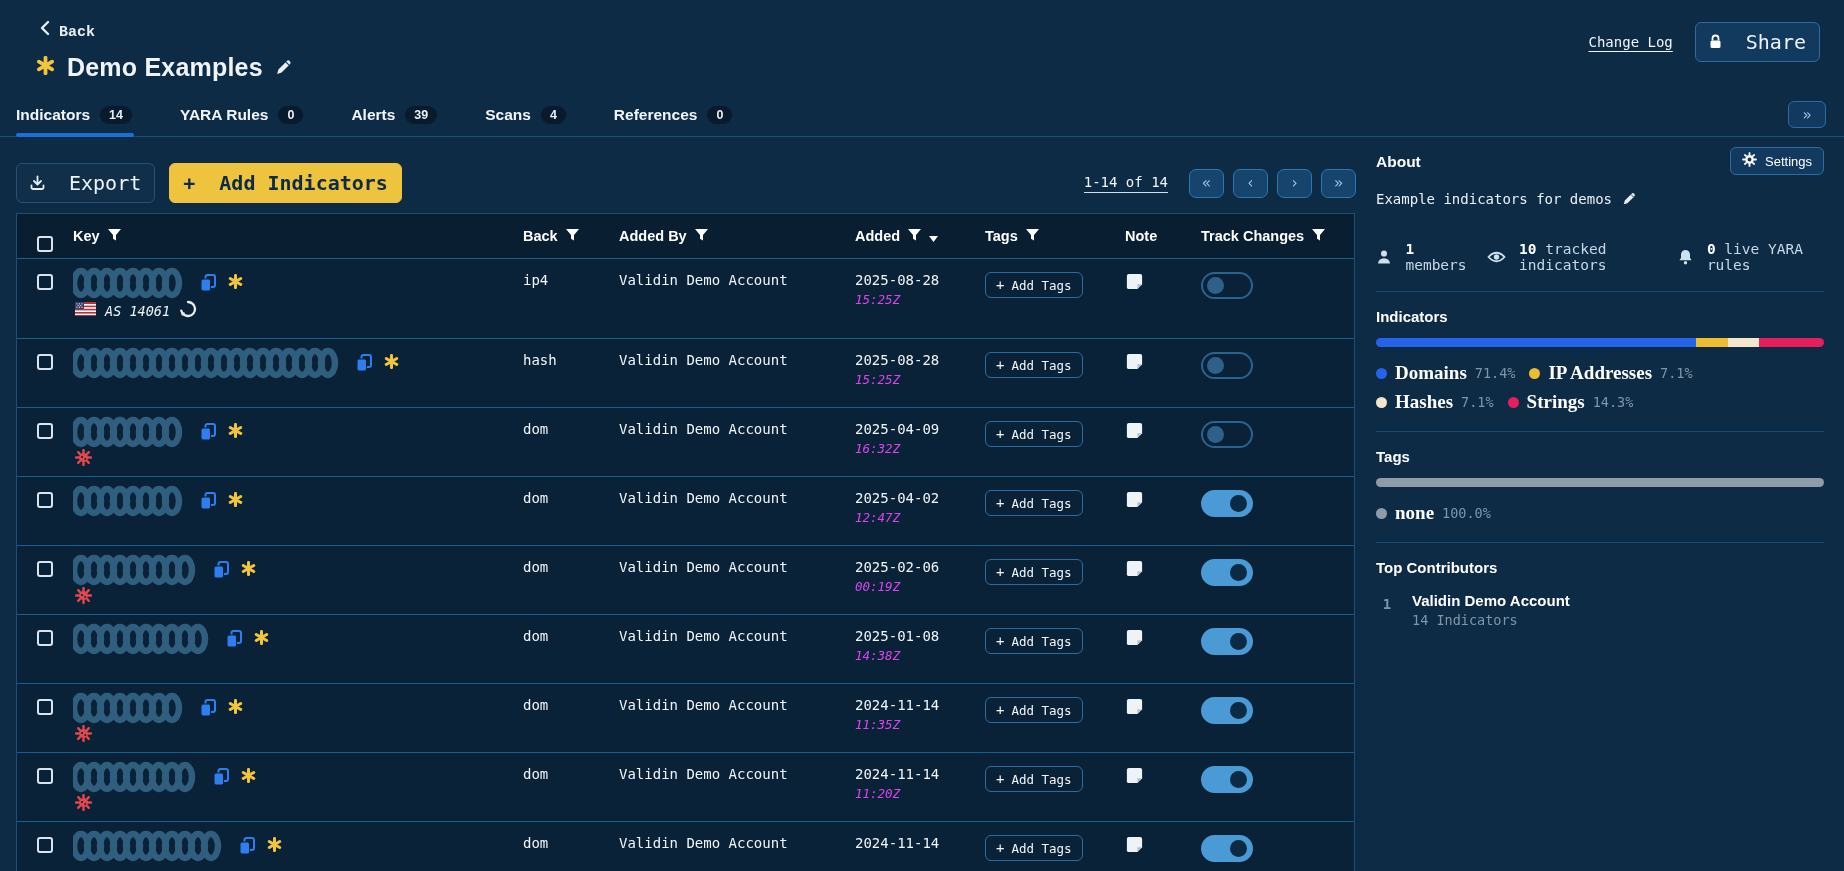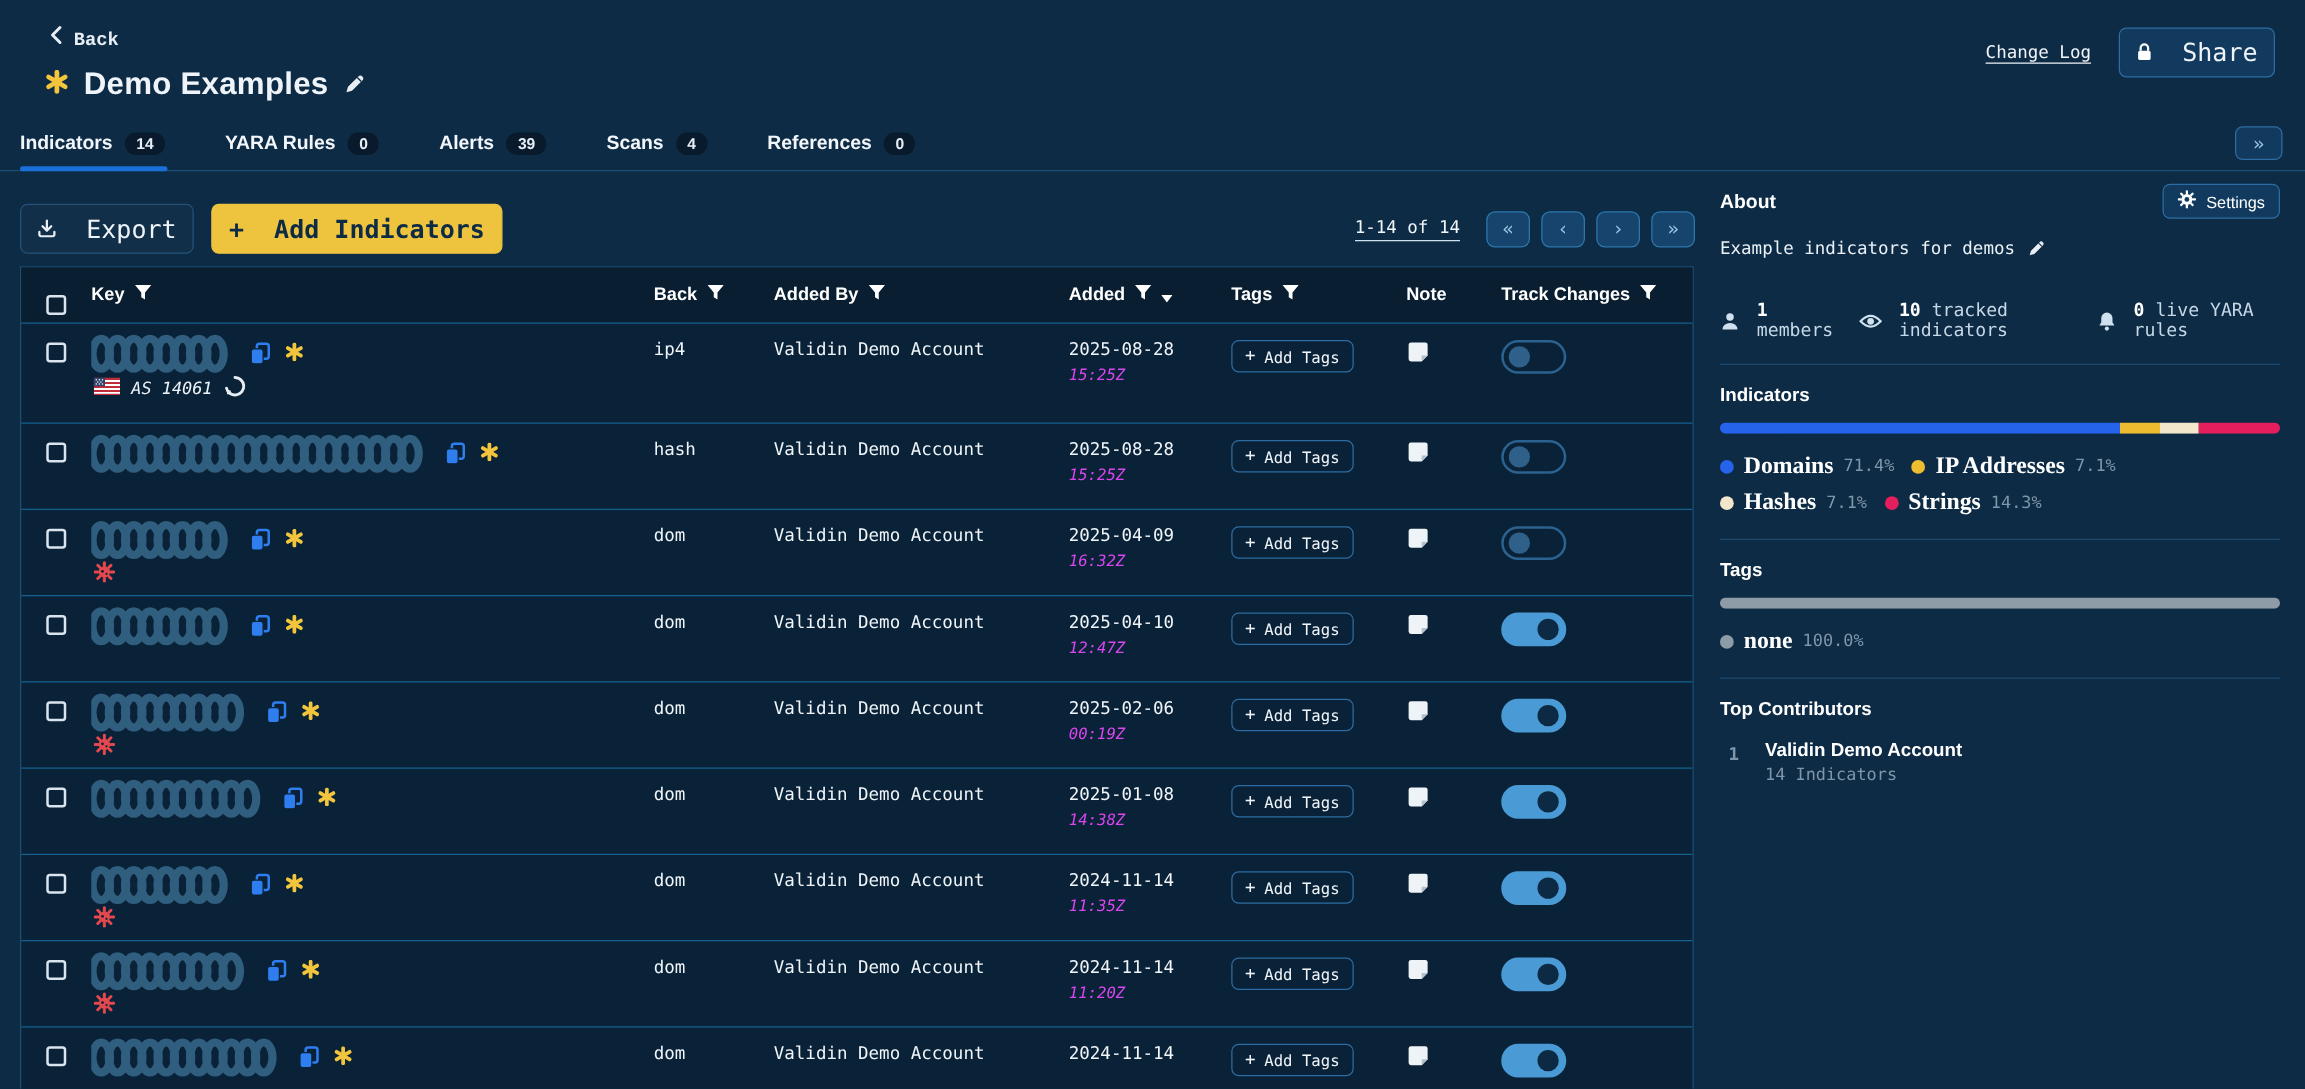--- a/index.html
+++ b/index.html
@@ -478,21 +478,21 @@
                   <span><svg width="15" height="15" viewBox="0 0 16 16" stroke="#f2c53d" stroke-width="3.2" stroke-linecap="round">
                       <line x1="8" y1="1.5" x2="8" y2="14.5"></line>
                       <line x1="2.4" y1="4.75" x2="13.6" y2="11.25"></line>
                       <line x1="13.6" y1="4.75" x2="2.4" y2="11.25"></line>
                     </svg></span>
                 </div>
               </div>
               <div class="td">dom</div>
               <div class="td">Validin Demo Account</div>
               <div class="td td-added">
-                <div>2025-04-10</div>
+                <div>2025-04-02</div>
                 <div class="time">12:47Z</div>
               </div>
               <div class="td"><button class="add-tags"><span class="plus">+</span>Add Tags</button></div>
               <div class="td"><span class="icon-btn">
                   <svg width="19" height="19" viewBox="0 0 20 20">
                     <path d="M4 2 h12 a2 2 0 0 1 2 2 v9 l-5 5 h-9 a2 2 0 0 1 -2 -2 V4 a2 2 0 0 1 2 -2 z" fill="#eef3f7"></path>
                     <path d="M18 13 l-5 5 v-5 z" fill="#b3c1ce"></path>
                   </svg>
                 </span></div>
               <div class="td"><span class="toggle on"><span class="knob"></span></span></div>

